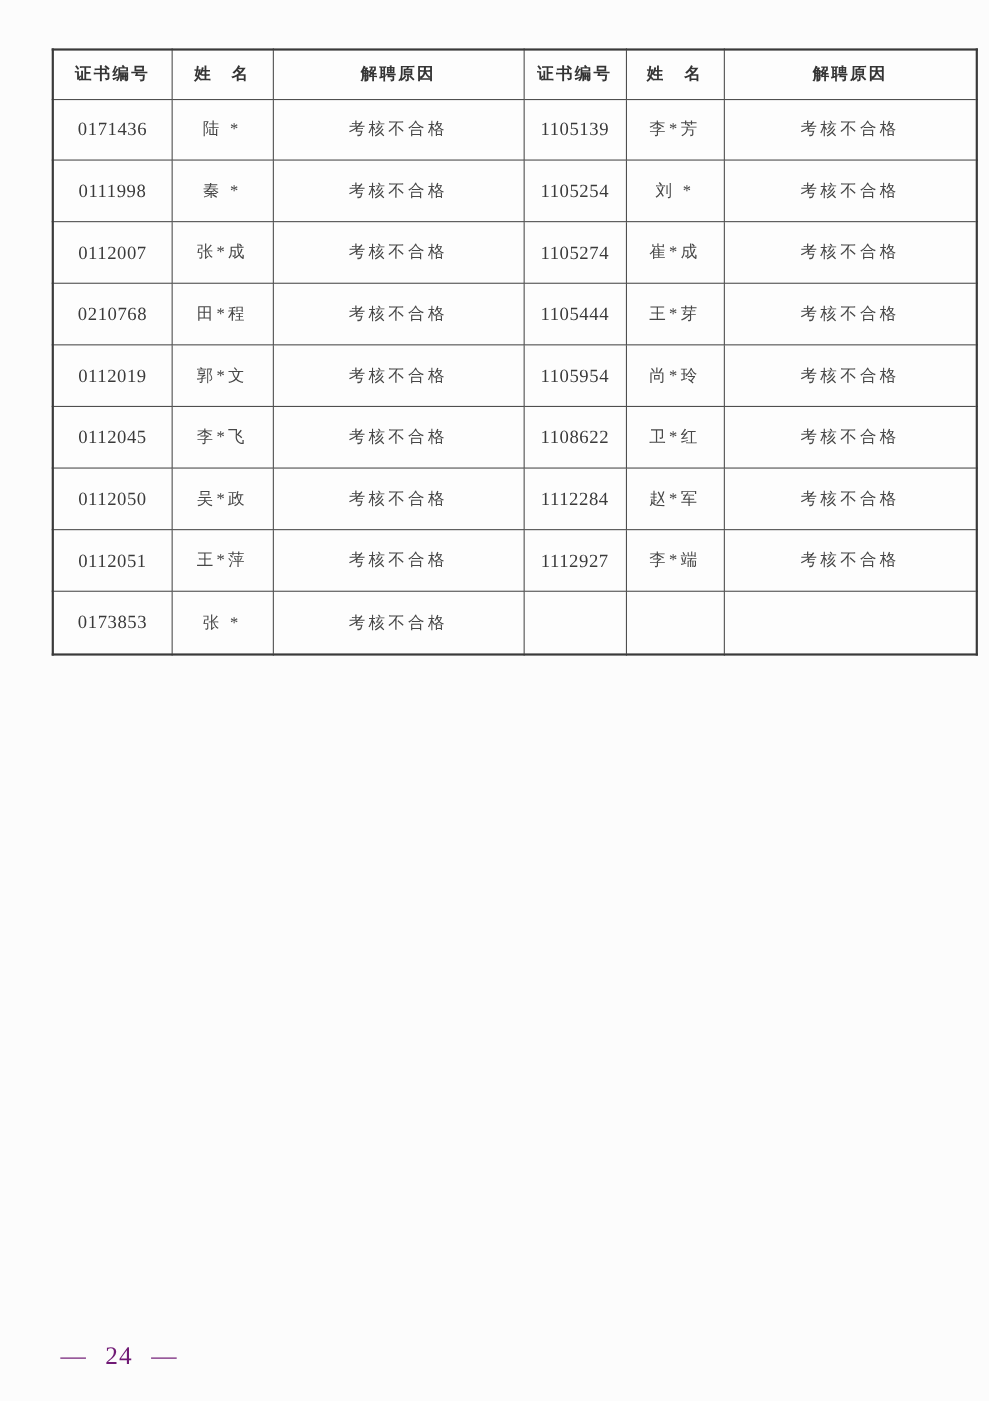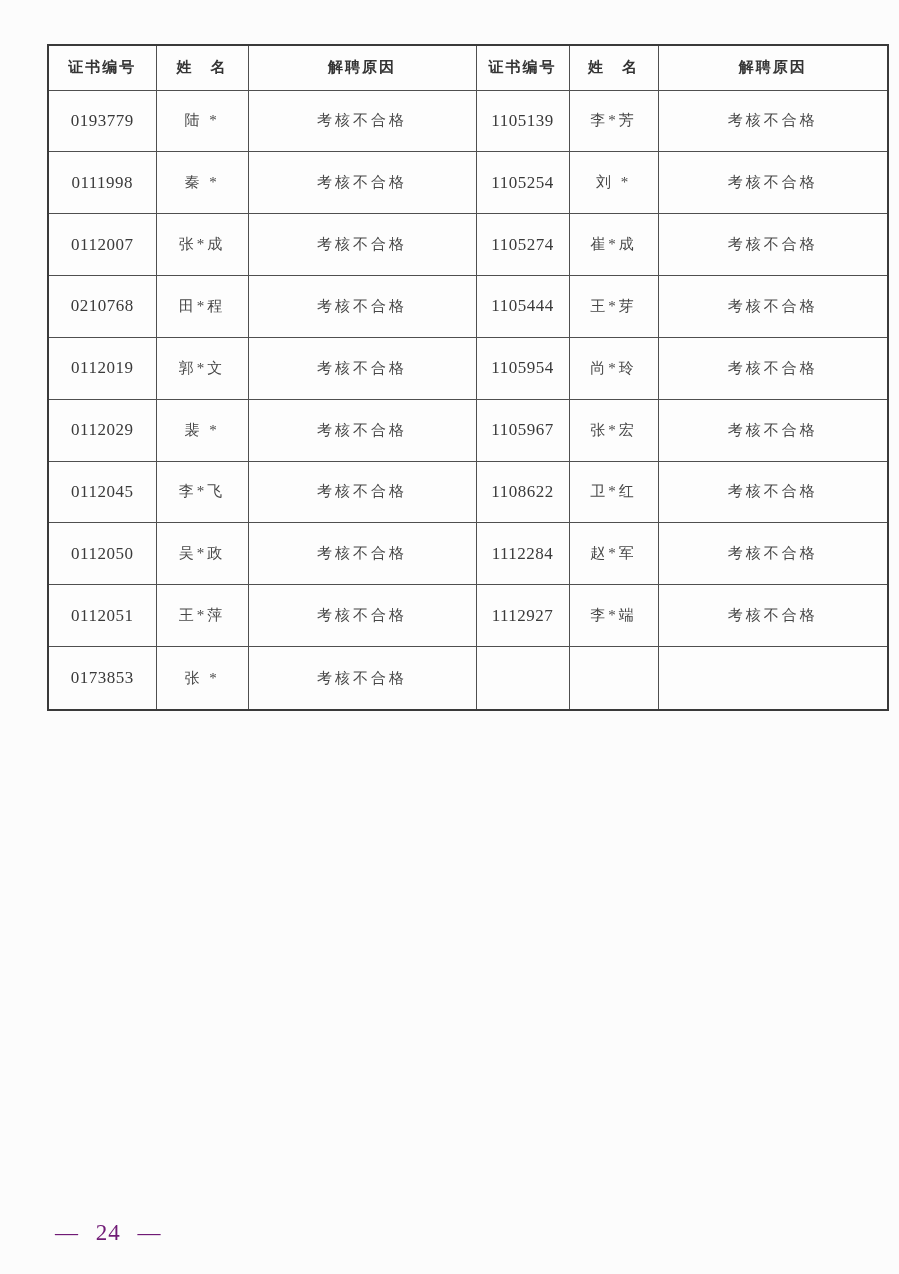--- a/index.html
+++ b/index.html
@@ -14,21 +14,21 @@
     background: #fcfcfc;
     font-family: "Liberation Serif", "DejaVu Serif", serif;
     color: #3d3d3d;
     overflow: hidden;
   }
   table.roster {
     position: absolute;
     left: 47px;
     top: 44px;
     width: 840px;
-    height: 667px;
+    height: 552px;
     border-collapse: collapse;
     table-layout: fixed;
     background: #fdfdfd;
     border: 2px solid #3a3a3a;
   }
   table.roster th,
   table.roster td {
     border: 1px solid #4f4f4f;
     text-align: center;
     vertical-align: middle;
@@ -80,21 +80,21 @@
       <th>证书编号</th>
       <th>姓　名</th>
       <th>解聘原因</th>
       <th>证书编号</th>
       <th>姓　名</th>
       <th>解聘原因</th>
     </tr>
   </thead>
   <tbody>
       <tr>
-        <td class="num">0193779</td>
+        <td class="num">0171436</td>
         <td class="cjk">陆 *</td>
         <td class="cjk">考核不合格</td>
         <td class="num">1105139</td>
         <td class="cjk">李*芳</td>
         <td class="cjk">考核不合格</td>
       </tr>
       <tr>
         <td class="num">0111998</td>
         <td class="cjk">秦 *</td>
         <td class="cjk">考核不合格</td>
@@ -117,28 +117,20 @@
         <td class="num">1105444</td>
         <td class="cjk">王*芽</td>
         <td class="cjk">考核不合格</td>
       </tr>
       <tr>
         <td class="num">0112019</td>
         <td class="cjk">郭*文</td>
         <td class="cjk">考核不合格</td>
         <td class="num">1105954</td>
         <td class="cjk">尚*玲</td>
-        <td class="cjk">考核不合格</td>
-      </tr>
-      <tr>
-        <td class="num">0112029</td>
-        <td class="cjk">裴 *</td>
-        <td class="cjk">考核不合格</td>
-        <td class="num">1105967</td>
-        <td class="cjk">张*宏</td>
         <td class="cjk">考核不合格</td>
       </tr>
       <tr>
         <td class="num">0112045</td>
         <td class="cjk">李*飞</td>
         <td class="cjk">考核不合格</td>
         <td class="num">1108622</td>
         <td class="cjk">卫*红</td>
         <td class="cjk">考核不合格</td>
       </tr>

